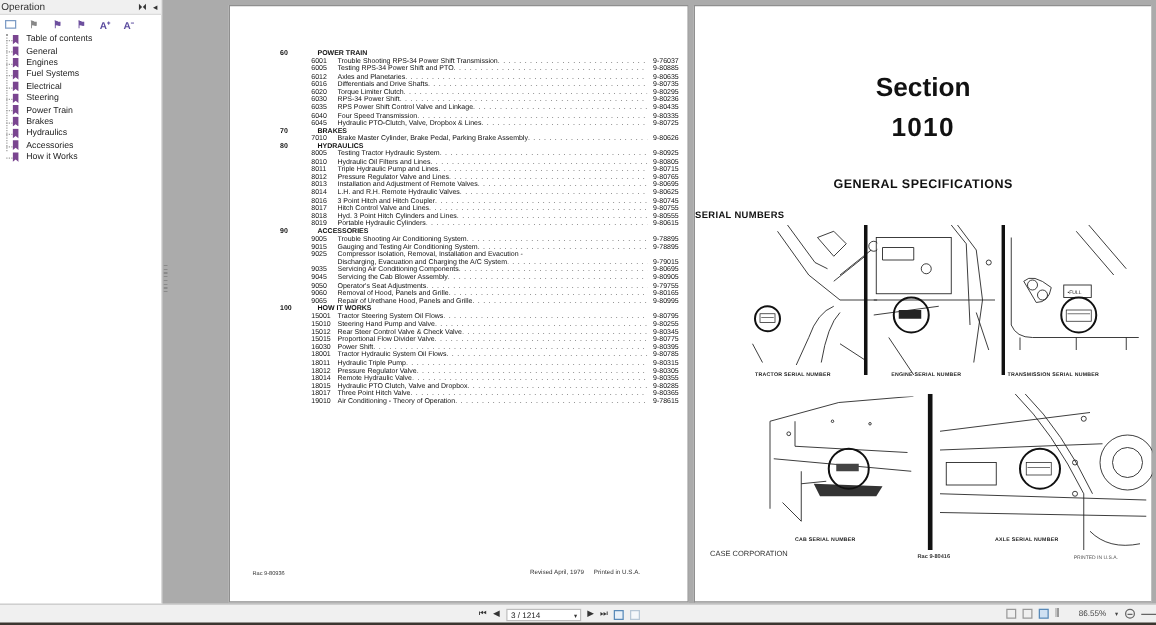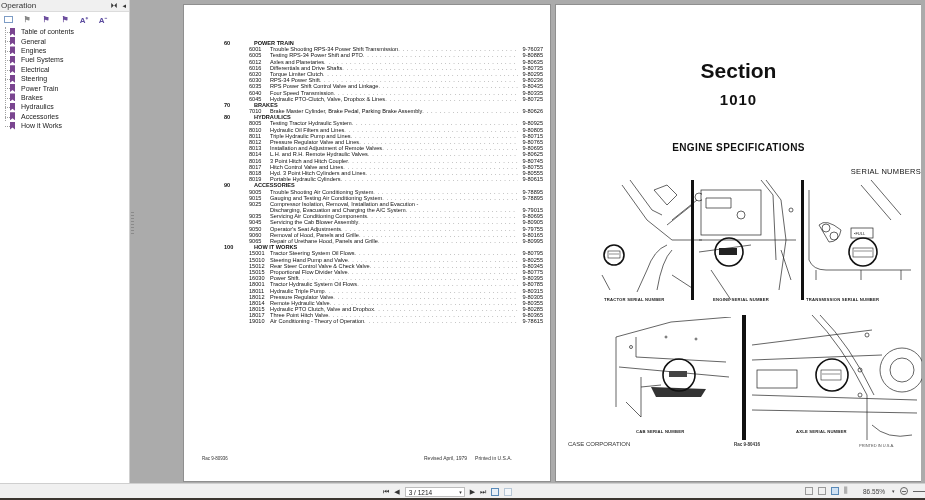--- a/index.html
+++ b/index.html
@@ -38,24 +38,24 @@
   .toc-text .t { flex: none; }
   .toc-text .dots { flex: 1; overflow: hidden; color: #333; letter-spacing: 0.6px; }
   .toc-text .dots::after { content: ". . . . . . . . . . . . . . . . . . . . . . . . . . . . . . . . . . . . . . . . . . . . . . . . . . . . . . . . . . . . . . . . . . . . . . . . . . . . . . . . . . . . . . . . . . . . . . . . . . ."; }
   .toc-ref { position: absolute; right: 9px; }
 
   .footer-left { position: absolute; left: 18px; top: 451px; font-size: 4.5px; color: #333; }
   .footer-right { position: absolute; left: 240px; top: 450px; font-size: 5px; color: #333; display: flex; gap: 8px; }
 
   
   #section-title { position: absolute; top: 54px; width: 100%; text-align: center; font-size: 21px; font-weight: bold; color: #111; }
-  #section-num { position: absolute; top: 86px; width: 100%; text-align: center; font-size: 15px; font-weight: bold; color: #111; letter-spacing: 1px; }
+  #section-num { position: absolute; top: 86px; width: 100%; text-align: center; font-size: 21px; font-weight: bold; color: #111; letter-spacing: 1px; }
   #tractor-model { position: absolute; top: 118px; width: 100%; text-align: center; font-size: 10px; font-weight: bold; color: #111; letter-spacing: 0.4px; }
   #spec-title { position: absolute; top: 137px; width: 100%; text-align: center; font-size: 10px; font-weight: bold; color: #111; letter-spacing: 0.4px; }
-  #serial-title { position: absolute; top: 162px; width: 100%; text-align: right; font-size: 7.5px; font-weight: normal; color: #111; letter-spacing: 0.3px; }
+  #serial-title { position: absolute; top: 162px; width: 100%; text-align: left; font-size: 7.5px; font-weight: bold; color: #111; letter-spacing: 0.3px; }
 
   .fig { position: absolute; overflow: hidden; }
   .fig svg { position: absolute; left: 0; top: 0; }
   .fig-caption { position: absolute; font-size: 4.2px; font-weight: bold; color: #222; white-space: nowrap; letter-spacing: 0.2px; }
 
   .rp-footer-left { position: absolute; left: 12px; top: 436px; font-size: 6px; color: #333; }
   .rp-footer-mid { position: absolute; left: 178px; top: 437px; font-size: 4.5px; font-weight: bold; color: #333; }
   .rp-footer-right { position: absolute; left: 303px; top: 438px; font-size: 4px; color: #555; }
 
   
@@ -515,21 +515,21 @@
     <div class="footer-left">Rac 9-80936</div>
     <div class="footer-right">
       <span>Revised April, 1979</span>
       <span>Printed in U.S.A.</span>
     </div>
   </div>
 
   <div id="page-right" class="page">
     <div id="section-title">Section</div>
     <div id="section-num">1010</div>
-    <div id="spec-title">ENGINE SPECIFICATIONS</div>
+    <div id="spec-title">GENERAL SPECIFICATIONS</div>
     <div id="serial-title">SERIAL NUMBERS</div>
 
     <div class="fig" style="left:36px;top:175px;width:110px;height:115px;">
       <svg width="110" height="115" viewBox="0 0 110 115">
         <g stroke="#222" fill="none" stroke-width="0.7">
           <path d="M30 5 L55 40 L80 60 L110 60"></path>
           <path d="M38 0 L60 30 L70 35"></path>
           <path d="M62 10 L75 5 L85 15 L75 25 Z"></path>
           <path d="M80 40 L105 20"></path>
             <circle cx="107" cy="17" r="4"></circle>

